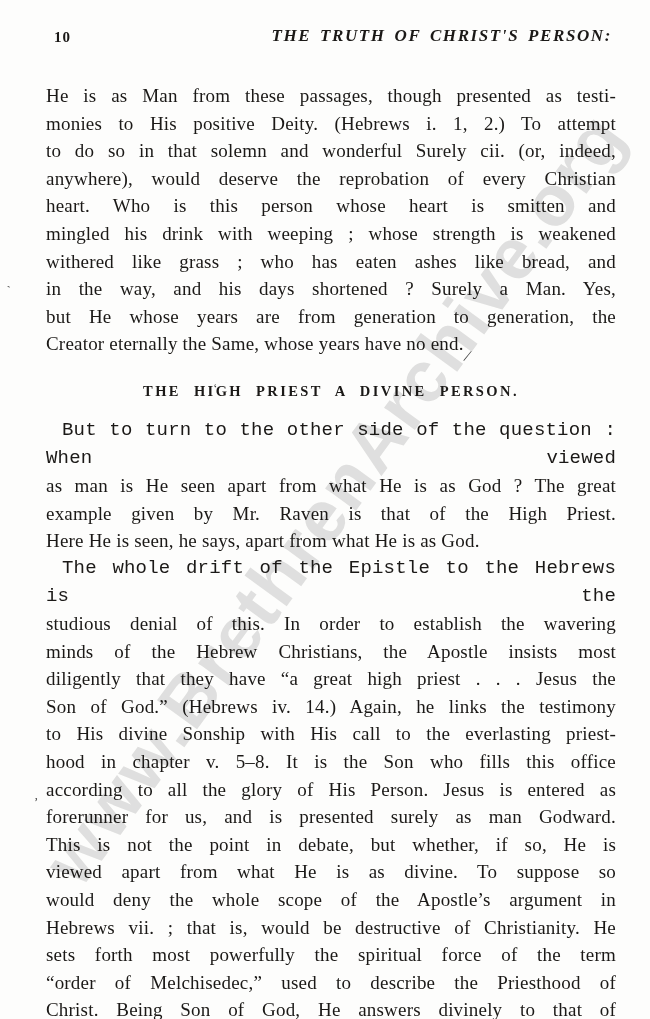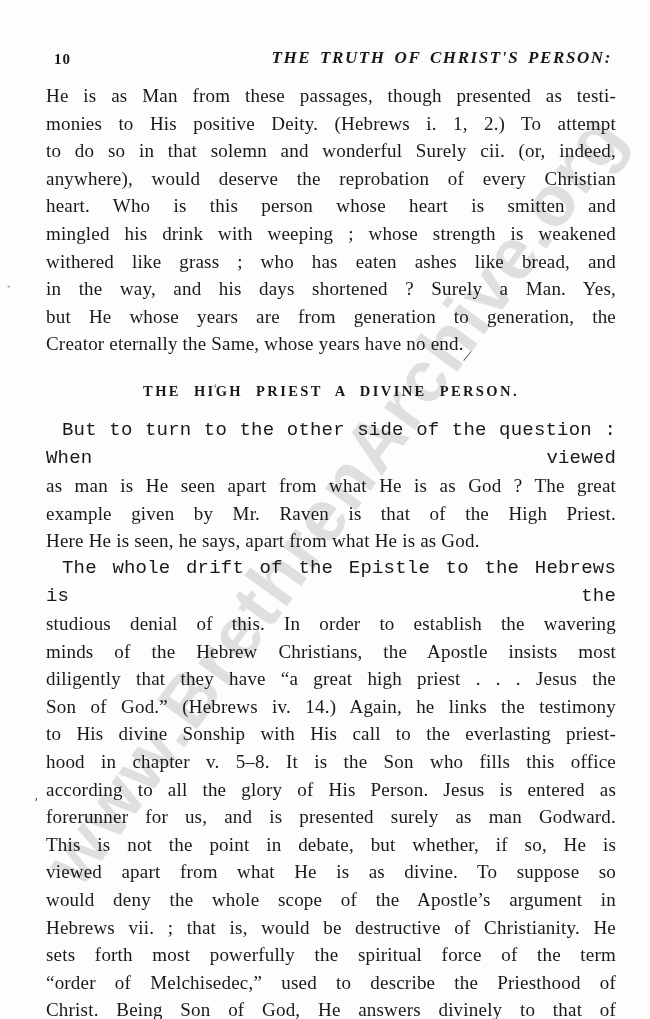--- a/index.html
+++ b/index.html
@@ -31,21 +31,20 @@
     z-index: 0;
     user-select: none;
   }
 
   .page-header {
     position: absolute;
     left: 42px;
     top: 26px;
     width: 570px;
     z-index: 1;
-    margin-top: 22px;
   }
   .page-number {
     position: absolute;
     left: 12px;
     top: 3px;
     font-size: 15px;
     font-weight: bold;
     letter-spacing: 1px;
   }
   .running-title {

